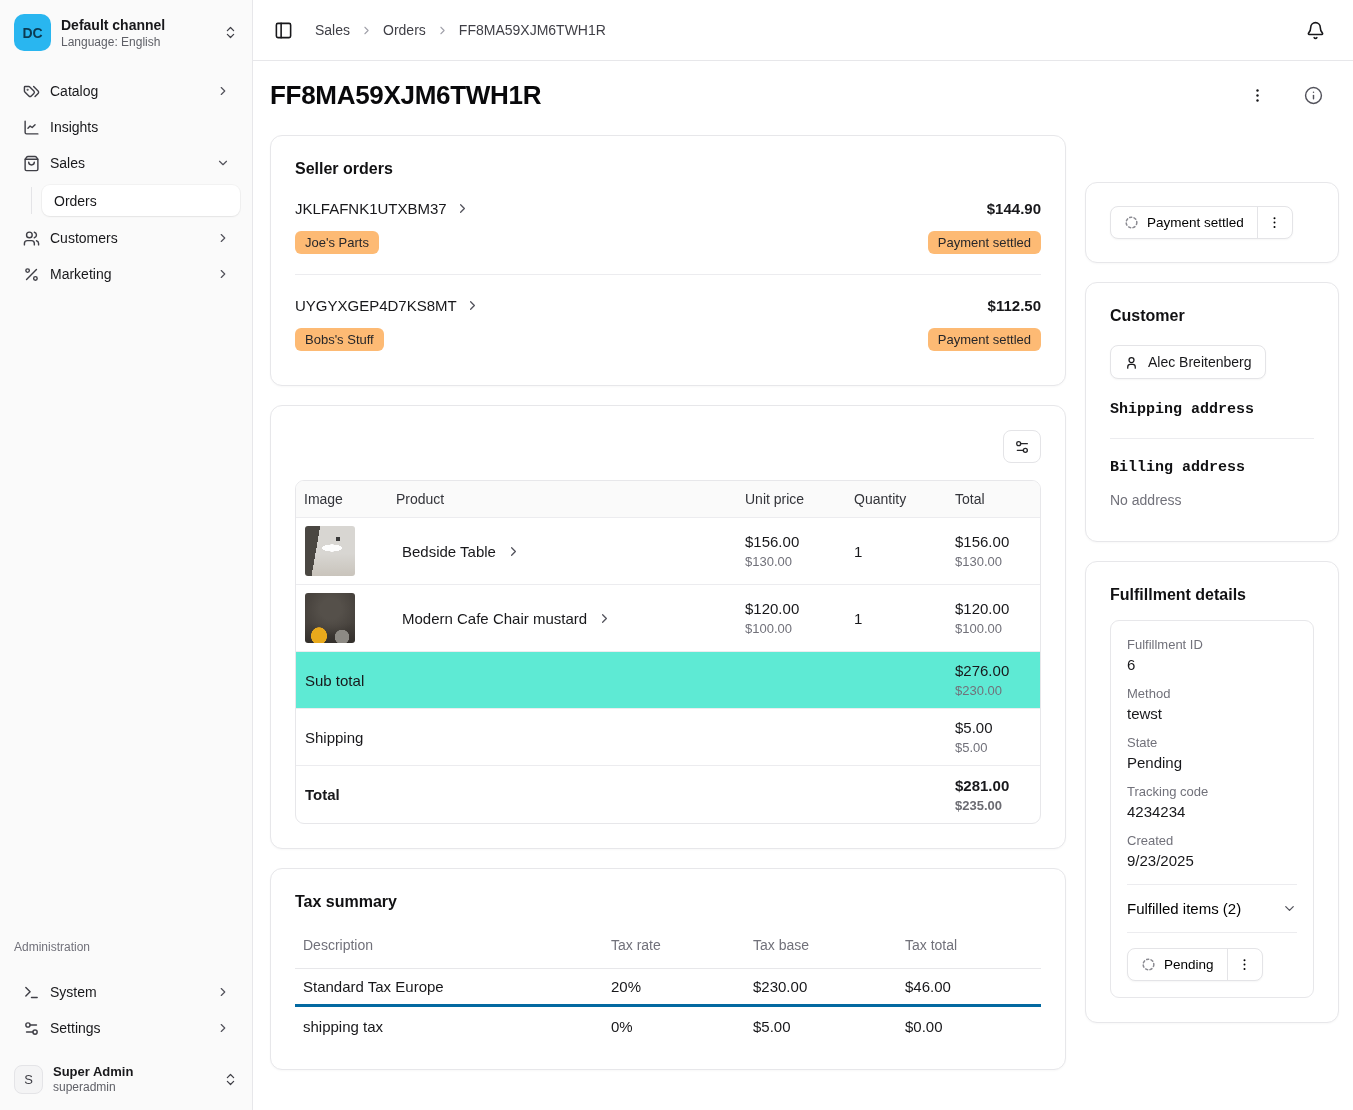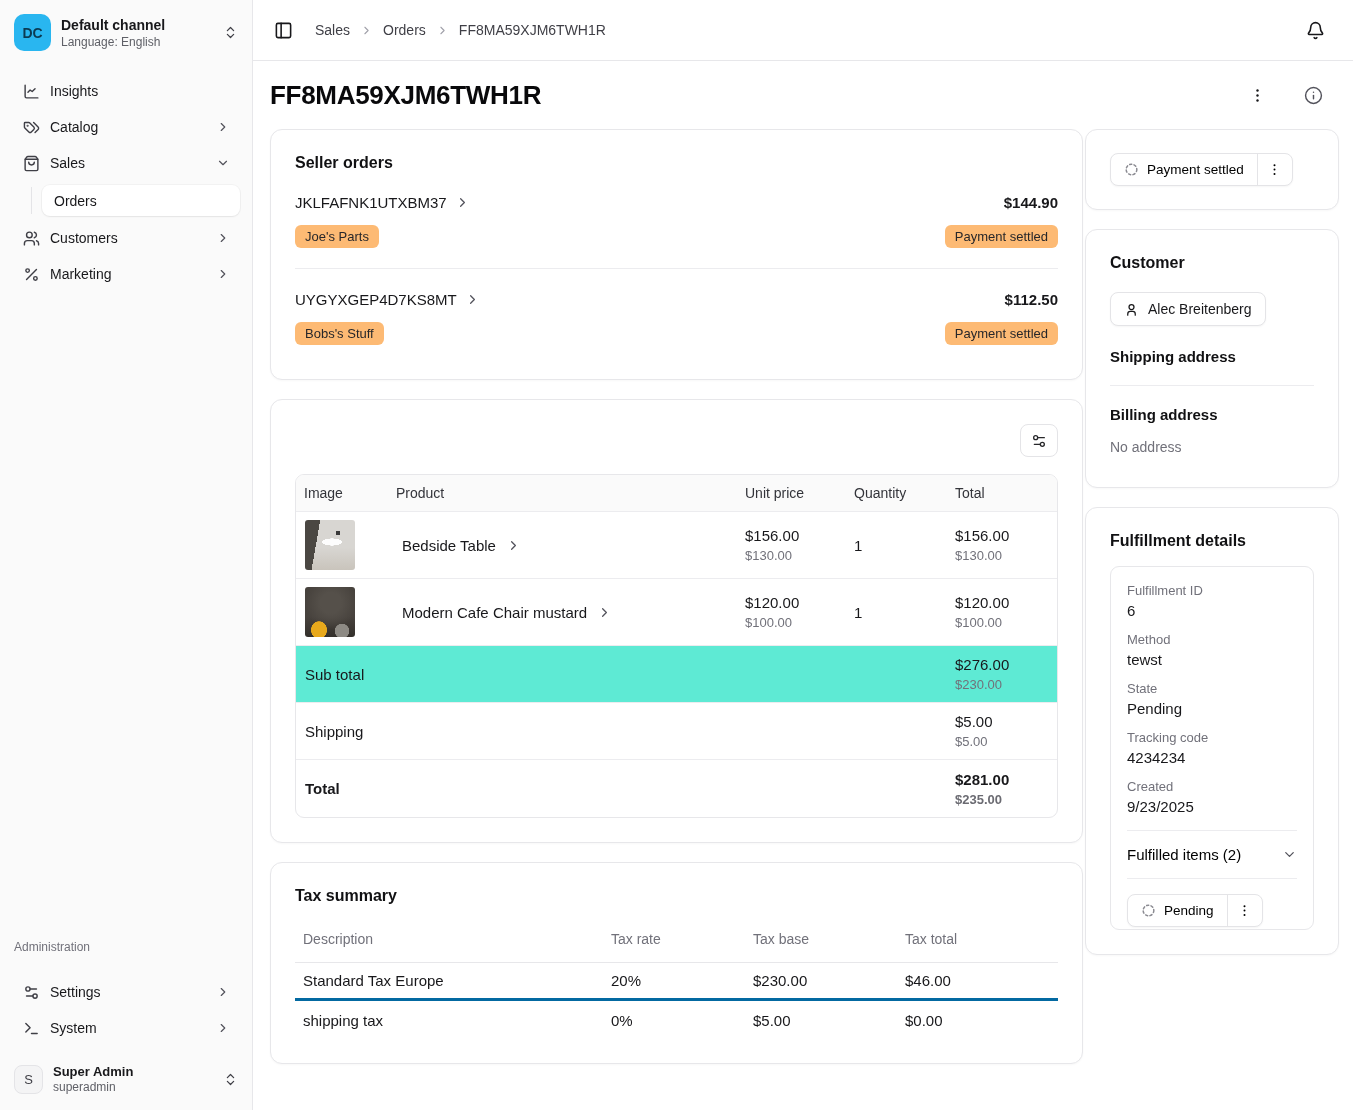--- a/index.html
+++ b/index.html
@@ -74,21 +74,21 @@
   .crumb { cursor:pointer; }
   .crumb-sep { color:#a1a1aa; display:flex; }
   .topbar .spacer { flex:1; }
   .icon-btn { background:none; border:none; cursor:pointer; color:#18181b; padding:4px; display:flex; }
 
   .content { flex:1; overflow:hidden; padding:17px 14px 0 17px; }
   .title-row { display:flex; align-items:center; padding:2px 0 18px 0; }
   .page-title { font-size:26px; font-weight:700; letter-spacing:-0.3px; color:#09090b; }
   .title-actions { margin-left:auto; display:flex; align-items:center; gap:30px; padding-right:12px; }
 
-  .columns { display:flex; gap:2px; align-items:flex-start; }
+  .columns { display:flex; gap:19px; align-items:center;margin-top:6px; }
   .col-left { flex:1; min-width:0; display:flex; flex-direction:column; gap:19px; }
   .col-right { width:254px; min-width:254px; display:flex; flex-direction:column; gap:19px; }
 
   .card {
     background:#fff; border:1px solid #e7e7ea; border-radius:12px;
     box-shadow:0 1px 2px rgba(0,0,0,.03); padding:24px;
   }
   .card-title { font-size:16px; font-weight:700; color:#111113; }
   .so-head { display:flex; align-items:center; margin:22px 0 14px 0; }
   .so-code { font-size:15px; font-weight:500; display:flex; align-items:center; gap:8px; cursor:pointer; }
@@ -158,34 +158,34 @@
   .split-main {
     display:flex; align-items:center; gap:8px; padding:8px 13px;
     font-size:13.5px; font-weight:500; cursor:pointer; border:none; background:none;
   }
   .split-menu {
     display:flex; align-items:center; justify-content:center; width:35px;
     border:none; border-left:1px solid #e4e4e7; background:none; cursor:pointer;
   }
   .dashed-circle { color:#8b8b92; }
 
-  .section-head { font-size:15px; font-weight:700; color:#111113; }
+  .section-head { font-size:15px; font-weight:700; color:#111113;font-family:Liberation Mono, monospace; }
   .customer-btn {
     display:inline-flex; align-items:center; gap:9px; border:1px solid #e4e4e7;
     border-radius:8px; background:#fff; padding:8px 13px; font-size:14px;
     cursor:pointer; margin:16px 0 22px 0; box-shadow:0 1px 2px rgba(0,0,0,.04);
     font-family:inherit; color:#18181b;
   }
   .addr-lines { font-size:14px; line-height:1.45; margin-top:14px; color:#18181b; }
   .addr-country { display:flex; align-items:center; gap:7px; margin-top:3px; }
   .addr-country .code { color:#71717a; font-size:13px; }
   .h-divider { height:1px; background:#ececef; margin:20px 0; }
   .muted { color:#71717a; }
 
-  .ff-box { border:1px solid #e7e7ea; border-radius:9px; padding:16px 16px 2px 16px; margin-top:16px; }
+  .ff-box { border:1px solid #e7e7ea; border-radius:9px; padding:16px 16px 16px 16px; margin-top:16px; }
   .ff-field { margin-bottom:13px; }
   .ff-label { font-size:13px; color:#71717a; margin-bottom:4px; }
   .ff-value { font-size:15px; color:#18181b; }
   .ff-divider { height:1px; background:#ececef; margin:15px 0; }
   .ff-toggle { display:flex; align-items:center; font-size:15px; color:#000000; cursor:pointer; }
   .ff-toggle .chev { margin-left:auto; color:#52525b; }
 </style>
 </head>
 <body>
 
@@ -201,40 +201,40 @@
           <path d="m7 15 5 5 5-5"></path>
           <path d="m7 9 5-5 5 5"></path>
         </svg>
     </span>
   </div>
 
   <nav class="nav">
     <div class="nav-item">
       <span class="nav-ic">
         <svg width="17" height="17" viewBox="0 0 24 24" fill="none" stroke="currentColor" stroke-width="2" stroke-linecap="round" stroke-linejoin="round">
-            <path d="M3 3v16a2 2 0 0 0 2 2h16"></path>
-            <path d="m7 13 3-3 3 2 4-4"></path>
-          </svg>
-      </span>
-      <span class="grow">Insights</span>
-    </div>
-    <div class="nav-item">
-      <span class="nav-ic">
-        <svg width="17" height="17" viewBox="0 0 24 24" fill="none" stroke="currentColor" stroke-width="2" stroke-linecap="round" stroke-linejoin="round">
             <path d="m15 5 6.3 6.3a2.4 2.4 0 0 1 0 3.4L17 19"></path>
             <path d="M9.586 5.586A2 2 0 0 0 8.172 5H3a1 1 0 0 0-1 1v5.172a2 2 0 0 0 .586 1.414L8.29 18.29a2.426 2.426 0 0 0 3.42 0l3.58-3.58a2.426 2.426 0 0 0 0-3.42z"></path>
             <circle cx="6.5" cy="9.5" r=".5" fill="currentColor"></circle>
           </svg>
       </span>
       <span class="grow">Catalog</span>
       <span class="chev">
         <svg width="14" height="14" viewBox="0 0 24 24" fill="none" stroke="currentColor" stroke-width="2" stroke-linecap="round" stroke-linejoin="round">
             <path d="m9 18 6-6-6-6"></path>
           </svg>
       </span>
+    </div>
+    <div class="nav-item">
+      <span class="nav-ic">
+        <svg width="17" height="17" viewBox="0 0 24 24" fill="none" stroke="currentColor" stroke-width="2" stroke-linecap="round" stroke-linejoin="round">
+            <path d="M3 3v16a2 2 0 0 0 2 2h16"></path>
+            <path d="m7 13 3-3 3 2 4-4"></path>
+          </svg>
+      </span>
+      <span class="grow">Insights</span>
     </div>
     <div class="nav-item">
       <span class="nav-ic">
         <svg width="17" height="17" viewBox="0 0 24 24" fill="none" stroke="currentColor" stroke-width="2" stroke-linecap="round" stroke-linejoin="round">
             <path d="M16 10a4 4 0 0 1-8 0"></path>
             <path d="M3.103 6.034h17.794"></path>
             <path d="M3.4 5.467a2 2 0 0 0-.4 1.2V20a2 2 0 0 0 2 2h14a2 2 0 0 0 2-2V6.667a2 2 0 0 0-.4-1.2l-2-2.667A2 2 0 0 0 17 2H7a2 2 0 0 0-1.6.8z"></path>
           </svg>
       </span>
       <span class="grow">Sales</span>
@@ -278,44 +278,44 @@
         <svg width="14" height="14" viewBox="0 0 24 24" fill="none" stroke="currentColor" stroke-width="2" stroke-linecap="round" stroke-linejoin="round">
             <path d="m9 18 6-6-6-6"></path>
           </svg>
       </span>
     </div>
   </nav>
 
   <div class="sidebar-bottom">
     <div class="section-label">Administration</div>
     <div class="nav">
+      <div class="nav-item">
+        <span class="nav-ic">
+          <svg width="17" height="17" viewBox="0 0 24 24" fill="none" stroke="currentColor" stroke-width="2" stroke-linecap="round" stroke-linejoin="round">
+              <polyline points="4 17 10 11 4 5"></polyline>
+              <line x1="12" x2="20" y1="19" y2="19"></line>
+            </svg>
+        </span>
+        <span class="grow">System</span>
+        <span class="chev">
+          <svg width="14" height="14" viewBox="0 0 24 24" fill="none" stroke="currentColor" stroke-width="2" stroke-linecap="round" stroke-linejoin="round">
+              <path d="m9 18 6-6-6-6"></path>
+            </svg>
+        </span>
+      </div>
       <div class="nav-item">
         <span class="nav-ic">
           <svg width="17" height="17" viewBox="0 0 24 24" fill="none" stroke="currentColor" stroke-width="2" stroke-linecap="round" stroke-linejoin="round">
               <path d="M14 17H5"></path>
               <path d="M19 7h-9"></path>
               <circle cx="17" cy="17" r="3"></circle>
               <circle cx="7" cy="7" r="3"></circle>
             </svg>
         </span>
         <span class="grow">Settings</span>
-        <span class="chev">
-          <svg width="14" height="14" viewBox="0 0 24 24" fill="none" stroke="currentColor" stroke-width="2" stroke-linecap="round" stroke-linejoin="round">
-              <path d="m9 18 6-6-6-6"></path>
-            </svg>
-        </span>
-      </div>
-      <div class="nav-item">
-        <span class="nav-ic">
-          <svg width="17" height="17" viewBox="0 0 24 24" fill="none" stroke="currentColor" stroke-width="2" stroke-linecap="round" stroke-linejoin="round">
-              <polyline points="4 17 10 11 4 5"></polyline>
-              <line x1="12" x2="20" y1="19" y2="19"></line>
-            </svg>
-        </span>
-        <span class="grow">System</span>
         <span class="chev">
           <svg width="14" height="14" viewBox="0 0 24 24" fill="none" stroke="currentColor" stroke-width="2" stroke-linecap="round" stroke-linejoin="round">
               <path d="m9 18 6-6-6-6"></path>
             </svg>
         </span>
       </div>
     </div>
     <div class="user-row">
       <div class="user-avatar">S</div>
       <div style="flex:1;">

